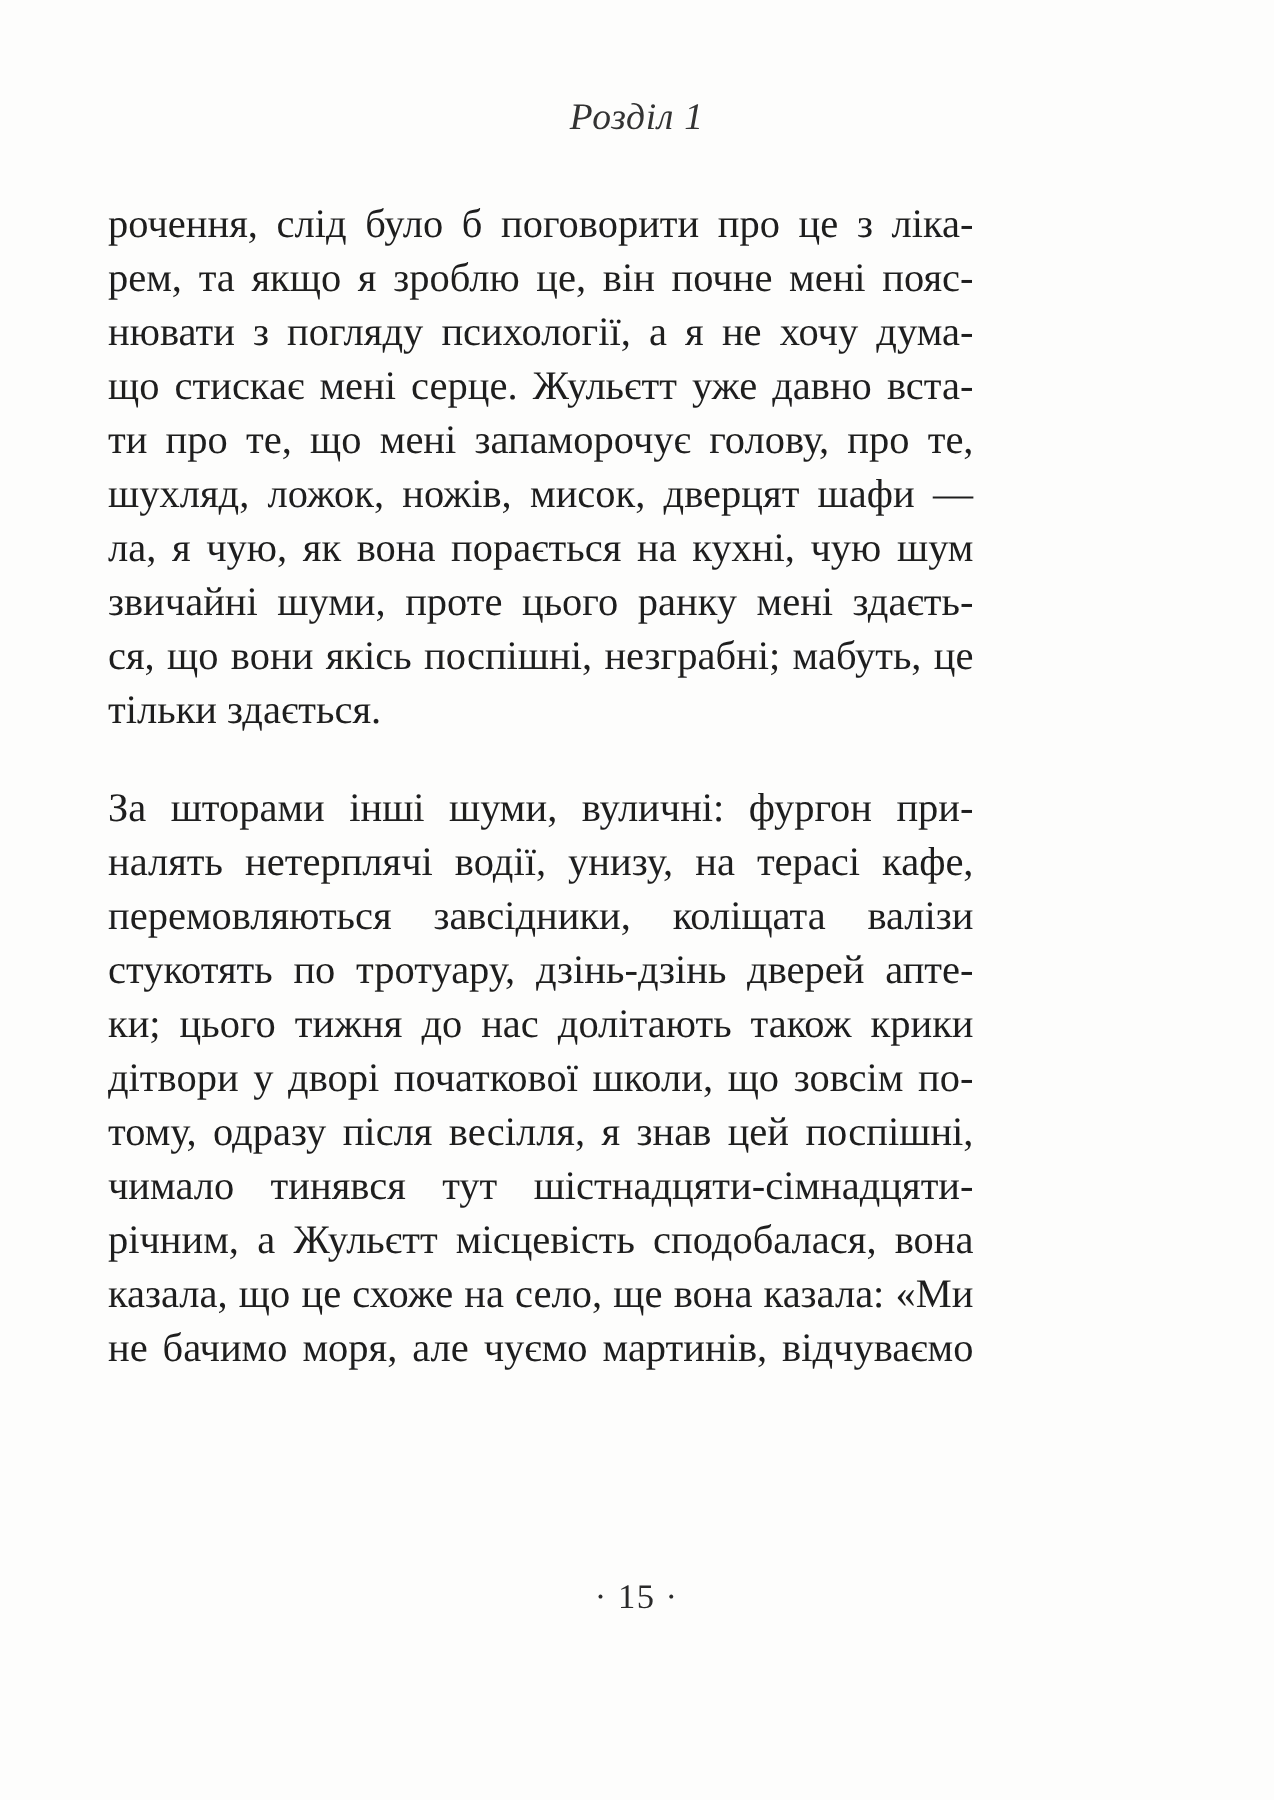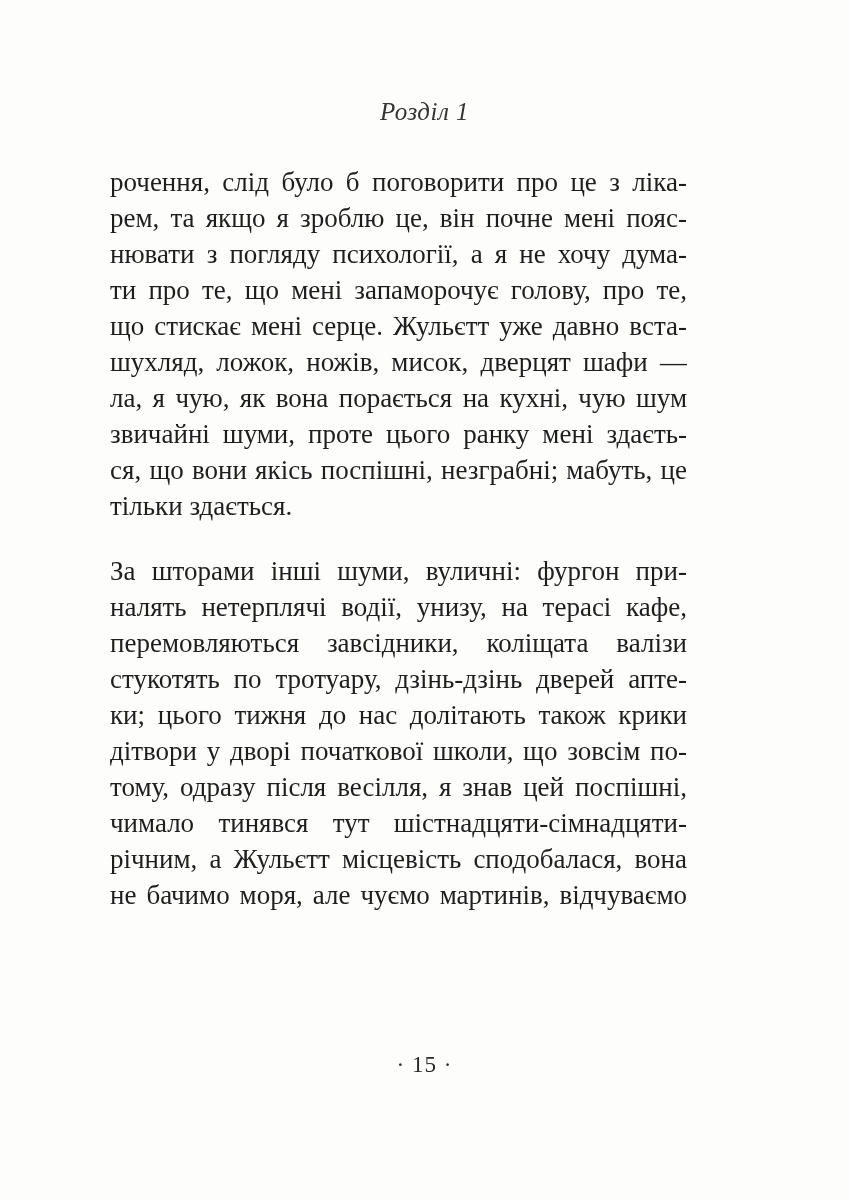--- a/index.html
+++ b/index.html
@@ -10,30 +10,30 @@
   .page {
     position: relative;
     width: 849px;
     height: 1200px;
     background: #fdfdfc;
     font-family: "Liberation Serif", serif;
     color: #1e1e1e;
     overflow: hidden;
   }
   .chapter-header {
-    padding-top: 97px;
+    padding-top: 64px;
     text-align: center;
     font-style: italic;
     font-size: 25px;
     line-height: 30px;
     color: #333333;
     letter-spacing: 0.5px;
   }
   .body-text {
-    margin: 37px 0 0 110px;
+    margin: 37px 0 0 72px;
     width: 577px;
     font-size: 27px;
     font-family: Liberation Serif, serif;
   }
   .paragraph + .paragraph {
     margin-top: 29px;
   }
   .line {
     height: 36px;
     line-height: 36px;
@@ -61,36 +61,37 @@
 <body>
 
 <div class="page">
   <div class="chapter-header">Розділ 1</div>
 
   <div class="body-text">
       <div class="paragraph">
         <div class="line">рочення, слід було б поговорити про це з ліка-</div>
         <div class="line">рем, та якщо я зроблю це, він почне мені пояс-</div>
         <div class="line">нювати з погляду психології, а я не хочу дума-</div>
+        <div class="line">що стискає мені серце. Жульєтт уже давно вста-</div>
         <div class="line">ти про те, що мені запаморочує голову, про те,</div>
-        <div class="line">що стискає мені серце. Жульєтт уже давно вста-</div>
         <div class="line">шухляд, ложок, ножів, мисок, дверцят шафи —</div>
         <div class="line">ла, я чую, як вона порається на кухні, чую шум</div>
         <div class="line">звичайні шуми, проте цього ранку мені здаєть-</div>
         <div class="line">ся, що вони якісь поспішні, незграбні; мабуть, це</div>
         <div class="line lastline">тільки здається.</div>
       </div>
       <div class="paragraph">
         <div class="line">За шторами інші шуми, вуличні: фургон при-</div>
         <div class="line">налять нетерплячі водії, унизу, на терасі кафе,</div>
         <div class="line">перемовляються завсідники, коліщата валізи</div>
         <div class="line">стукотять по тротуару, дзінь-дзінь дверей апте-</div>
         <div class="line">ки; цього тижня до нас долітають також крики</div>
         <div class="line">дітвори у дворі початкової школи, що зовсім по-</div>
         <div class="line">тому, одразу після весілля, я знав цей поспішні,</div>
         <div class="line">чимало тинявся тут шістнадцяти-сімнадцяти-</div>
         <div class="line">річним, а Жульєтт місцевість сподобалася, вона</div>
+        <div class="line">казала, що це схоже на село, ще вона казала: «Ми</div>
         <div class="line">не бачимо моря, але чуємо мартинів, відчуваємо</div>
       </div>
     </div>
 
   <div class="page-number">· 15 ·</div>
 </div>
 
 </body></html>

